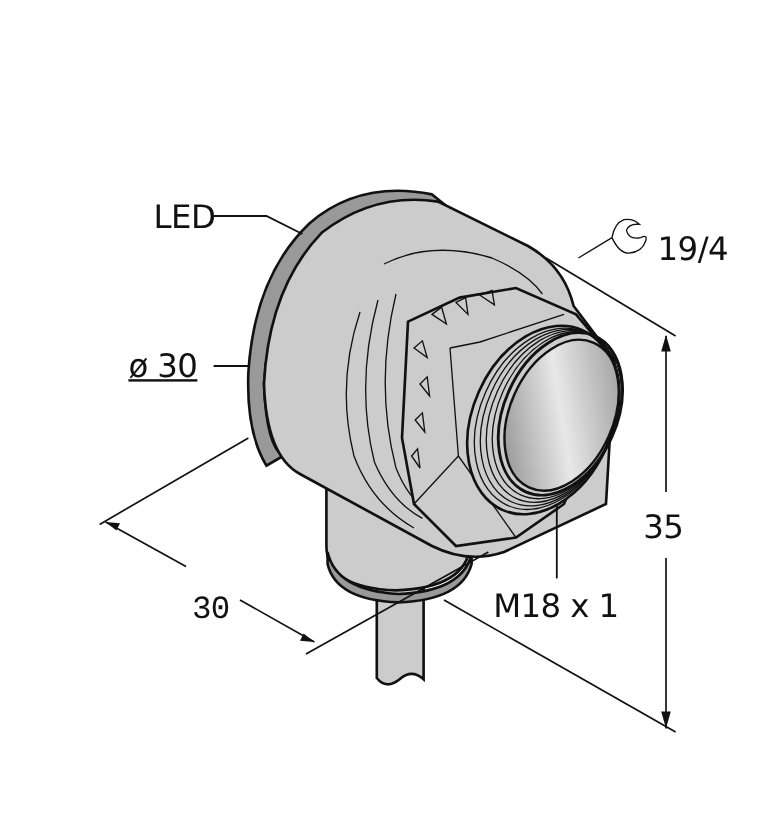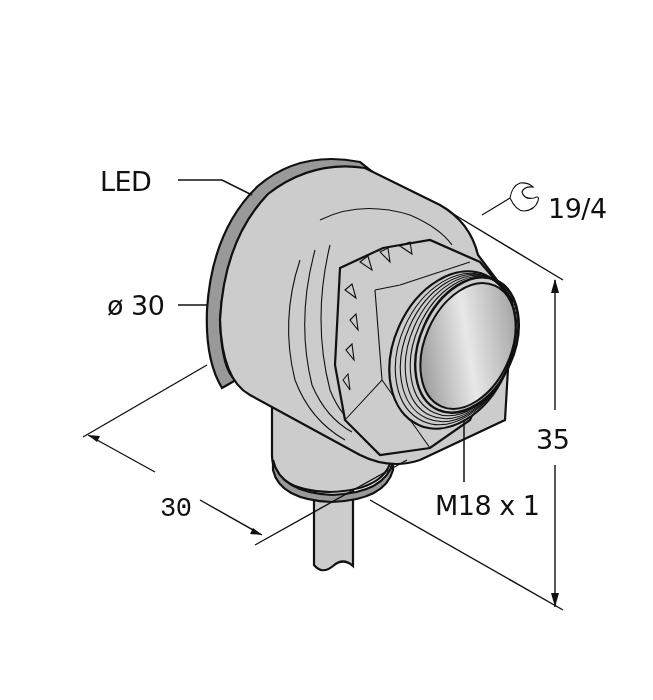--- a/index.html
+++ b/index.html
@@ -91,18 +91,18 @@
   <g>
     <line class="dim" x1="207" y1="365" x2="83" y2="437"></line>
     <line class="dim" x1="407" y1="460" x2="255" y2="545"></line>
     <line class="dim" x1="88" y1="435" x2="155" y2="472"></line>
     <line class="dim" x1="200" y1="500" x2="262" y2="535"></line>
     <path d="M88 435 L100 436 L97 442 Z" fill="#111"></path>
     <path d="M262 535 L250 534 L253 528 Z" fill="#111"></path>
   </g>
 </svg>
 
-<div class="label" style="left:100px; top:168px;">LED</div>
-<div class="label" style="left:107px; top:292px;">ø 30</div>
+<div class="label" style="left:128px; top:168px;">LED</div>
+<div class="label" style="left:107px; top:292px;text-decoration:underline;">ø 30</div>
 <div class="label" style="left:548px; top:195px;">19/4</div>
 <div class="label" style="left:160px; top:496px;font-family:Liberation Mono, monospace;">30</div>
 <div class="label" style="left:536px; top:426px;">35</div>
-<div class="label" style="left:435px; top:492px;text-align:right;">M18 x 1</div>
+<div class="label" style="left:411px; top:492px;text-align:right;">M18 x 1</div>
 
 </body></html>

